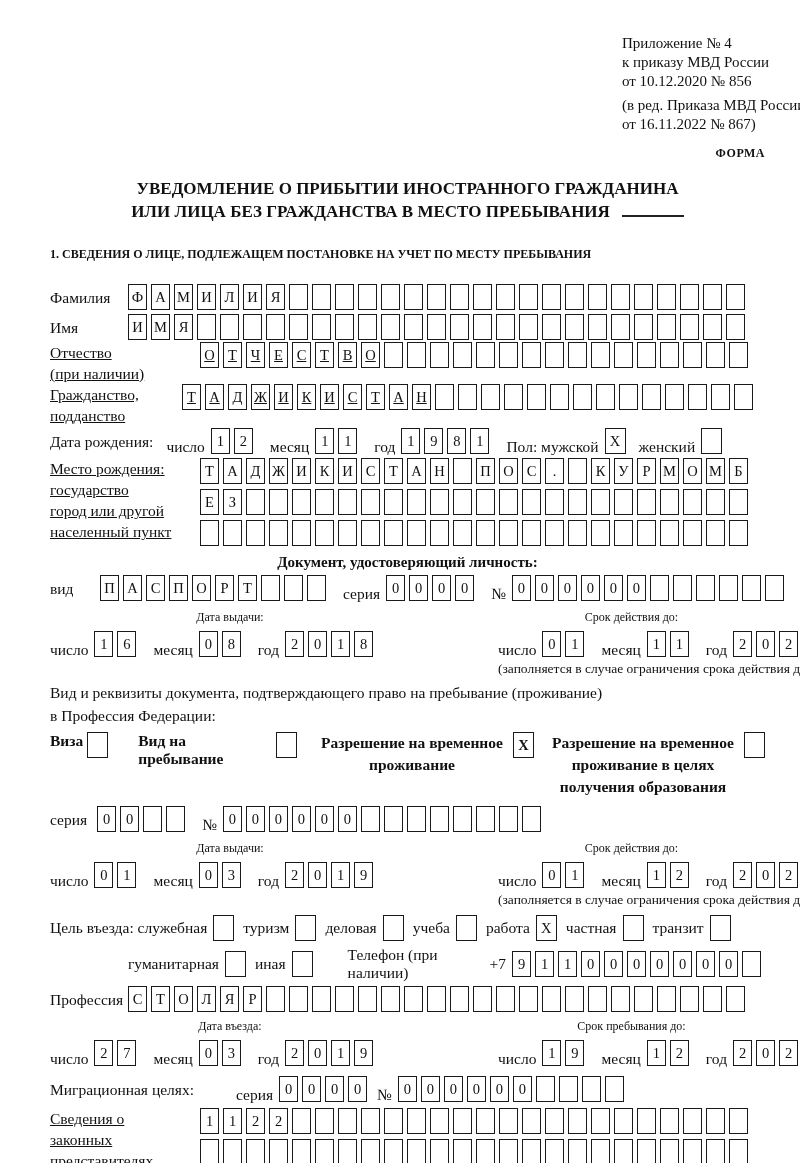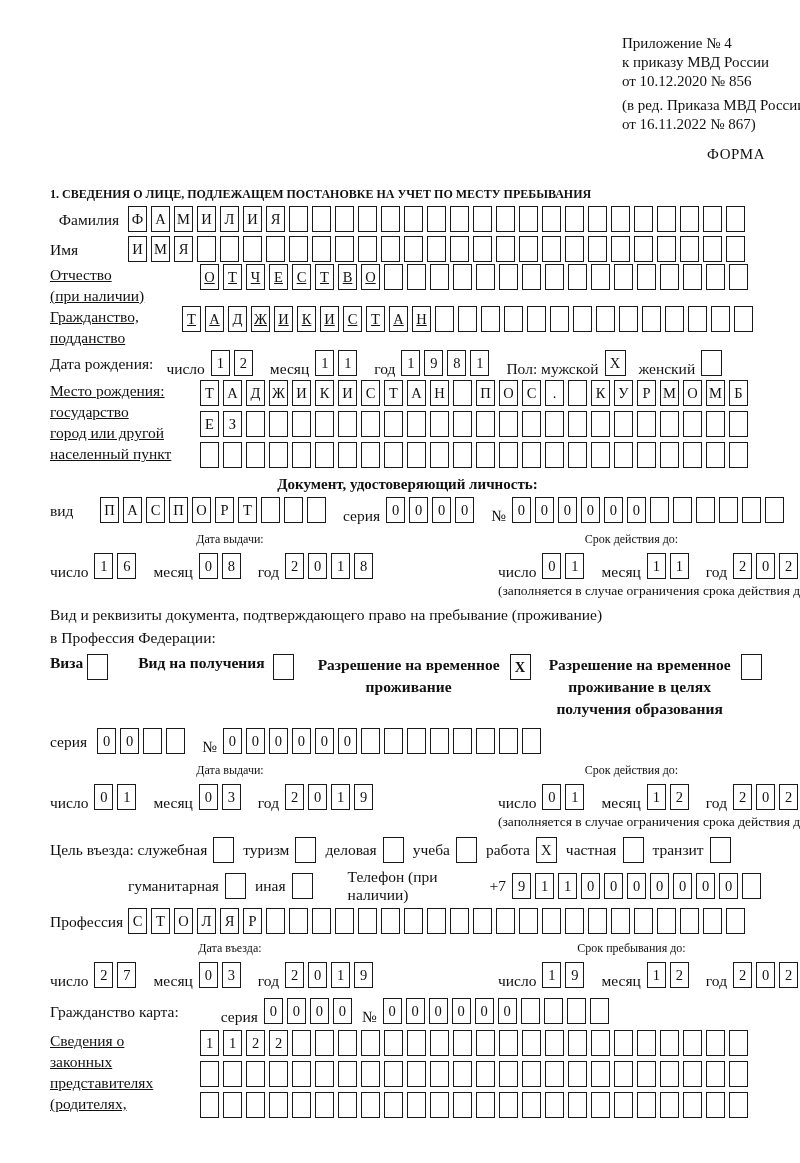--- a/index.html
+++ b/index.html
@@ -6,21 +6,21 @@
   body{
     width:800px;height:1163px;overflow:hidden;
     font-family:"Liberation Serif","DejaVu Serif",serif;
     color:#111;
   }
   .page{padding:34px 35px 0 50px;width:715px;}
 
   
   .hdr{margin-left:572px;font-size:15px;line-height:19px;white-space:nowrap;}
   .hdr .rev{margin-top:5px;}
-  .forma{margin-top:12px;text-align:right;font-weight:normal;font-size:15px;letter-spacing:.5px;}
+  .forma{margin-top:12px;text-align:right;font-weight:bold;font-size:12px;letter-spacing:.5px;}
 
   .title{margin-top:16px;text-align:center;font-weight:bold;font-size:17px;line-height:23px;}
   .blank-line{display:inline-block;width:62px;border-bottom:2.5px solid #222;margin-left:12px;}
 
   .sec1{margin-top:24px;font-weight:bold;font-size:12px;}
 
   .row{display:flex;align-items:center;flex-wrap:nowrap;}
   .row.top{align-items:flex-start;text-decoration:underline;}
   .lbl{font-size:15.5px;flex:none;line-height:21px;}
   .sl{font-size:15.5px;flex:none;margin:12px 6px 0 13px;}
@@ -28,21 +28,21 @@
 
   .cells{display:inline-flex;flex:none;}
   .cell{
     box-sizing:border-box;flex:none;width:19px;height:26px;margin-right:4px;
     border:1.6px solid #1a1a1a;display:inline-flex;align-items:center;justify-content:center;
     font-size:14.5px;background:#fff;
   }
   .cb .cell{width:21px;margin-right:0;}
   .stack .cells{margin-bottom:5px;}
 
-  .mt14{margin-top:4px;text-align:center;} .mt4{margin-top:4px;} .mt2{margin-top:2px;} .mt6{margin-top:6px;}
+  .mt14{margin-top:22px;} .mt4{margin-top:4px;} .mt2{margin-top:2px;} .mt6{margin-top:6px;}
 
   .w78{width:78px;} .w150{width:150px;} .w132{width:132px;} .w50{width:50px;}
 
   .doc-heading{margin-top:3px;text-align:center;font-weight:bold;font-size:15px;}
 
   .datepair{display:flex;margin-top:5px;}
   .dp-col{flex:none;}
   .dp-left{width:448px;}
   .dp-right{width:267px;}
   .dp-head{font-size:12px;text-align:center;line-height:19px;}
@@ -73,20 +73,24 @@
   <div class="hdr">
     <div>Приложение № 4</div>
     <div>к приказу МВД России</div>
     <div>от 10.12.2020 № 856</div>
     <div class="rev">(в ред. Приказа МВД России</div>
     <div>от 16.11.2022 № 867)</div>
   </div>
 
   <div class="forma">ФОРМА</div>
 
+  <div class="title">
+    <div>УВЕДОМЛЕНИЕ О ПРИБЫТИИ ИНОСТРАННОГО ГРАЖДАНИНА</div>
+    <div><span>ИЛИ ЛИЦА БЕЗ ГРАЖДАНСТВА В МЕСТО ПРЕБЫВАНИЯ</span><span class="blank-line"></span></div>
+  </div>
 
   <div class="sec1">1. СВЕДЕНИЯ О ЛИЦЕ, ПОДЛЕЖАЩЕМ ПОСТАНОВКЕ НА УЧЕТ ПО МЕСТУ ПРЕБЫВАНИЯ</div>
 
   <div class="row mt14">
     <span class="lbl w78">Фамилия</span>
     <span class="cells">
         <span class="cell">Ф</span>
         <span class="cell">А</span>
         <span class="cell">М</span>
         <span class="cell">И</span>
@@ -424,21 +428,21 @@
   <div class="res-lines">
     <div>Вид и реквизиты документа, подтверждающего право на пребывание (проживание)</div>
     <div>в Профессия Федерации:</div>
   </div>
 
   <div class="visa-row">
     <span>Виза</span>
     <span class="cells cb" style="margin-left:4px;">
         <span class="cell"></span>
       </span>
-    <span class="gap30">Вид на получения</span>
+    <span class="gap30">Вид на пребывание</span>
     <span class="cells cb">
         <span class="cell"></span>
       </span>
     <span class="wrapblock gap22">Разрешение на временное проживание</span>
     <span class="cells cb">
         <span class="cell">X</span>
       </span>
     <span class="wrapblock gap16">Разрешение на временное проживание в целях получения образования</span>
     <span class="cells cb">
         <span class="cell"></span>
@@ -649,21 +653,21 @@
         <span class="cells">
             <span class="cell">2</span>
             <span class="cell">0</span>
             <span class="cell">2</span>
           </span>
       </div>
     </div>
   </div>
 
   <div class="row mt6">
-    <span class="lbl">Гражданство карта:</span>
+    <span class="lbl">Миграционная целях:</span>
     <span class="sl" style="margin-left:42px;">серия</span>
     <span class="cells">
         <span class="cell">0</span>
         <span class="cell">0</span>
         <span class="cell">0</span>
         <span class="cell">0</span>
       </span>
     <span class="sl" style="margin-left:6px;">№</span>
     <span class="cells">
         <span class="cell">0</span>

